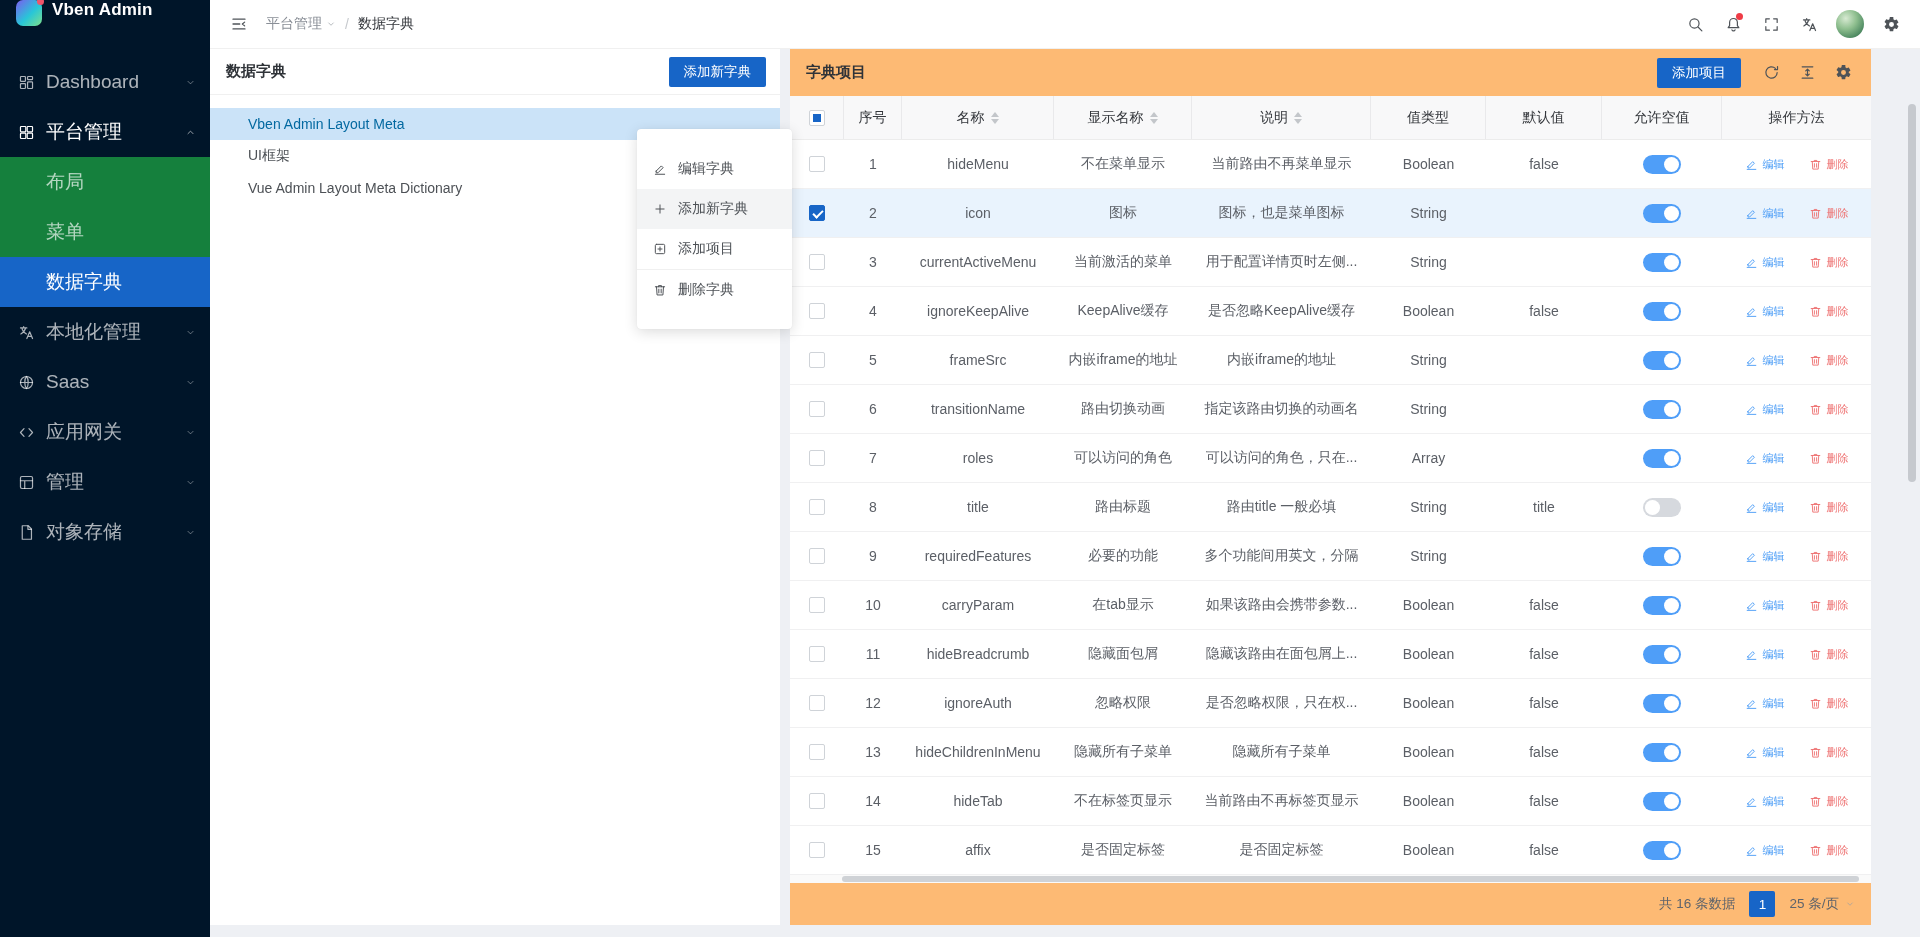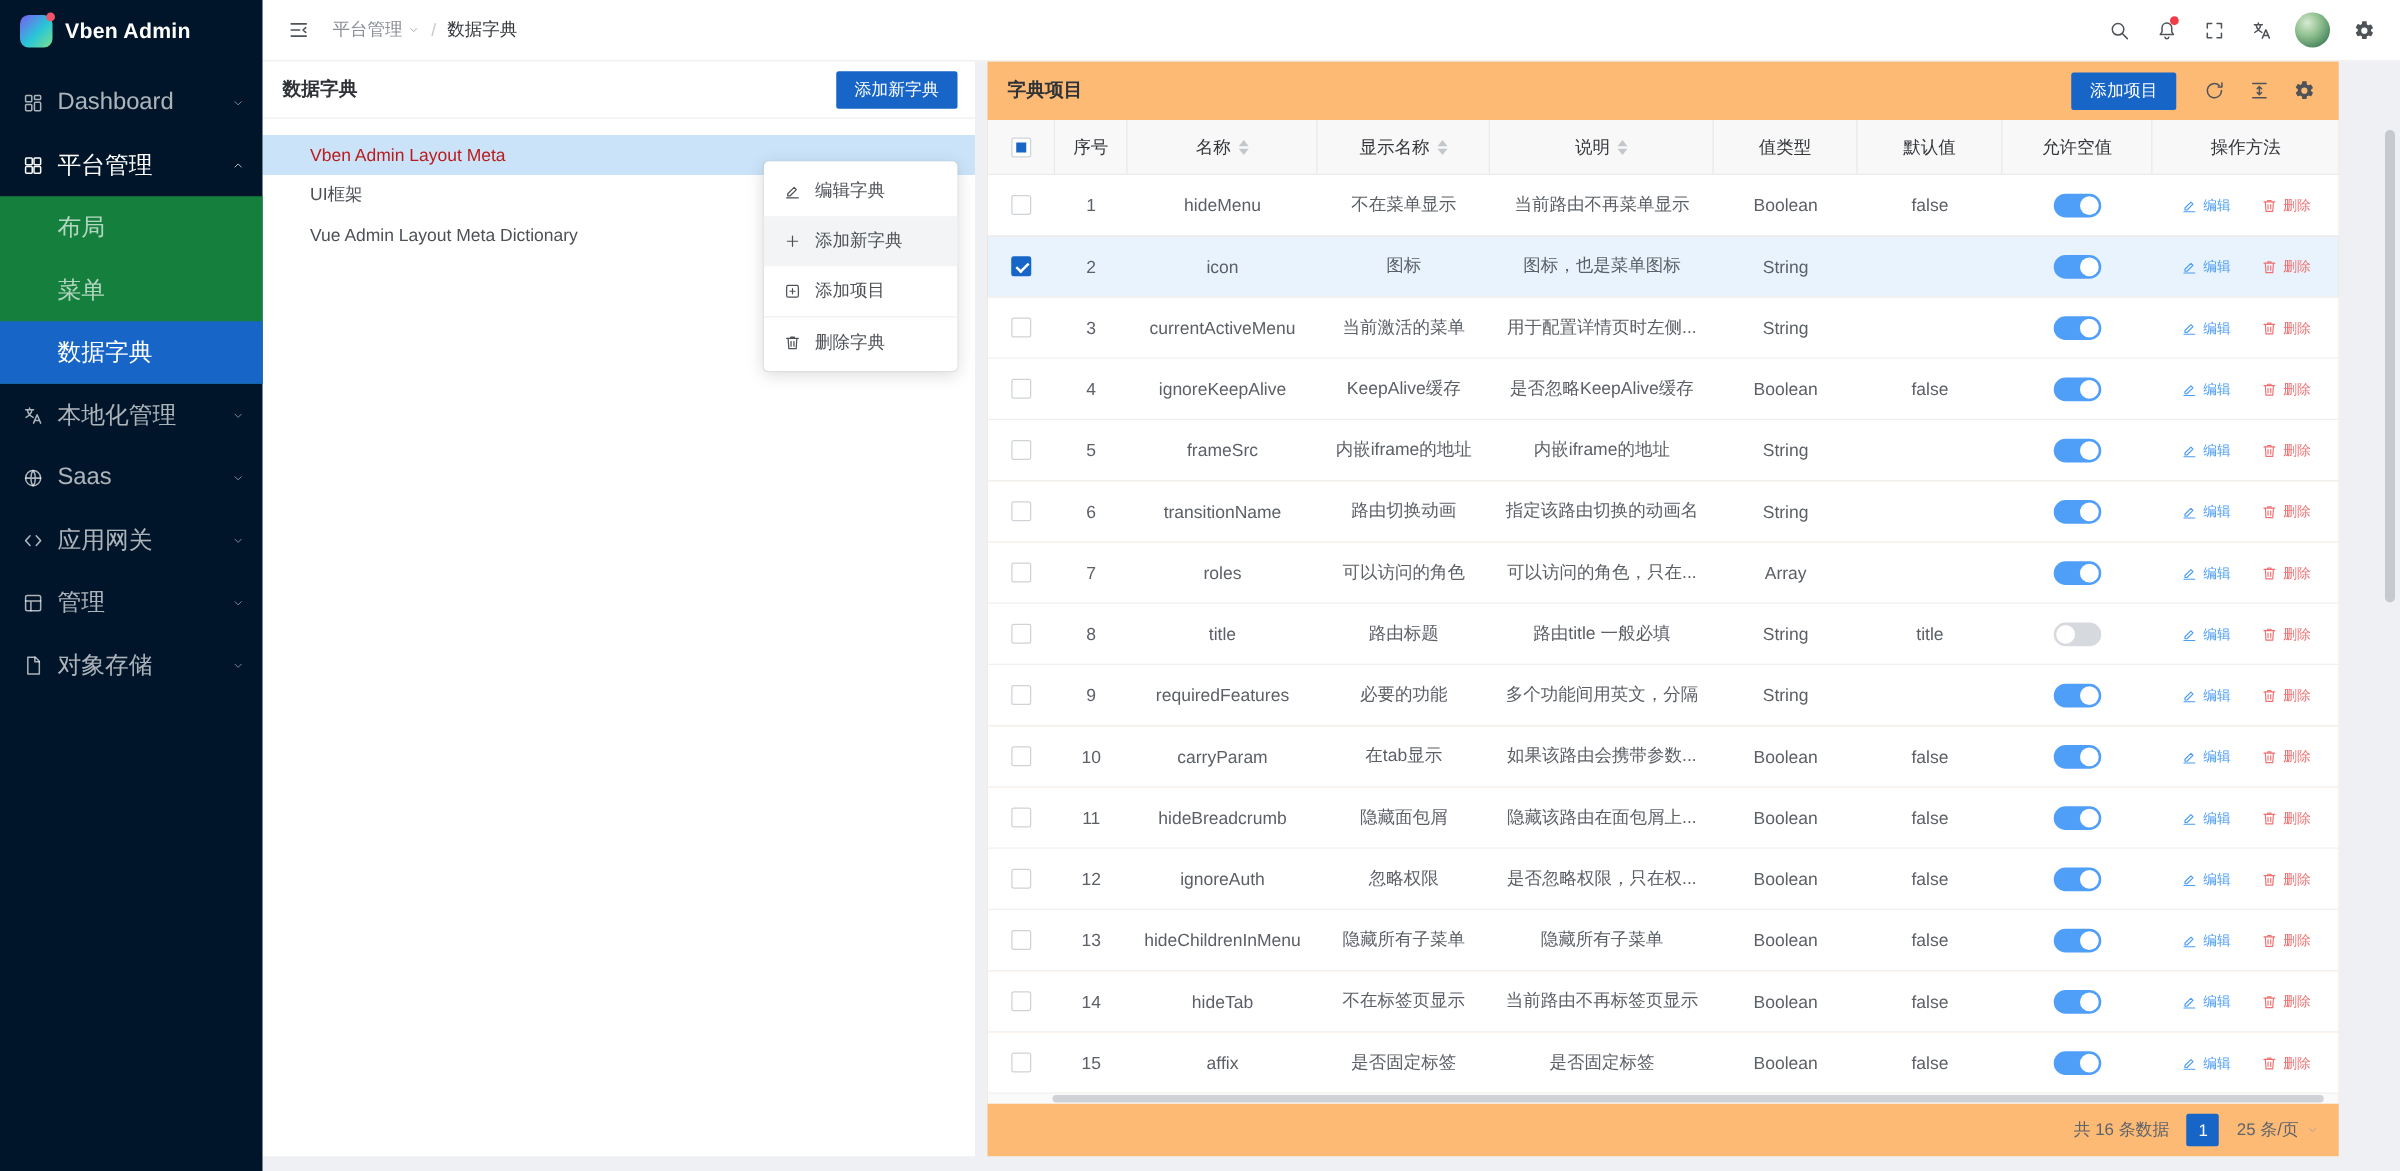--- a/index.html
+++ b/index.html
@@ -3,21 +3,21 @@
 <meta charset="utf-8">
 <style>
 *{box-sizing:border-box;margin:0;padding:0}
 html,body{width:1920px;height:937px}
 body{font-family:"Liberation Sans","DejaVu Sans",sans-serif;background:#eef0f4;color:#333;overflow:hidden}
 svg{display:block}
 .page{position:relative;width:1920px;height:937px;background:#eef0f4;overflow:hidden}
 
 
 .sidebar{position:absolute;left:0;top:0;bottom:0;width:210px;background:var(--sidebar-bg,#001529);z-index:30}
-.logo{height:49px;display:flex;align-items:center;gap:10px;padding-left:16px;cursor:pointer}
+.logo{height:49px;display:flex;align-items:flex-start;gap:10px;padding-left:16px;cursor:pointer}
 .logo-mark{position:relative;width:26px;height:26px;border-radius:7px;background:linear-gradient(135deg,#7b5cf0 0%,#28c6d8 55%,#7ee08a 100%)}
 .logo-dot{position:absolute;top:-2px;right:-2px;width:7px;height:7px;border-radius:50%;background:#f0556a}
 .logo-text{color:#fff;font-size:17px;font-weight:700;letter-spacing:.2px}
 .menu{padding-top:8px;font-size:19px}
 .menu-item{height:50px;display:flex;align-items:center;gap:11px;padding:0 14px 0 18px;color:rgba(255,255,255,.68);cursor:pointer}
 .menu-item .mi-icon svg{width:17px;height:17px}
 .menu-item .mi-label{flex:1;white-space:nowrap}
 .menu-item .mi-chev svg{width:11px;height:11px;opacity:.75}
 .menu-item.open{color:#fff}
 .submenu{background:#15803d}
@@ -39,24 +39,24 @@
 .avatar{width:28px;height:28px;border-radius:50%;margin:0 6px;cursor:pointer;background:radial-gradient(circle at 35% 30%,#d7ead2 0%,#8fbf8f 40%,#4e8a62 75%,#2f5e44 100%)}
 
 
 .panel-head{height:46px;display:flex;align-items:center;justify-content:space-between;padding:0 14px 0 16px;border-bottom:1px solid #f0f0f0}
 .panel-title{font-size:15px;font-weight:700;color:#2f3338}
 .btn-primary{background:var(--primary,#1765c7);color:#fff;border:none;height:30px;padding:0 15px;font-size:13.5px;border-radius:2px;cursor:pointer;font-family:inherit;white-space:nowrap}
 
 .dict-panel{position:absolute;left:210px;top:49px;width:570px;height:876px;background:#fff;z-index:5}
 .dict-list{padding-top:13px}
 .dict-item{height:32px;display:flex;align-items:center;padding-left:38px;font-size:14px;color:#4d5156;cursor:pointer;white-space:nowrap}
-.dict-item.selected{background:var(--selected-item-bg,#cbe3f8);color:#b91c1c}
-
-
-.ctx-menu{position:absolute;left:611px;top:129px;width:155px;background:#fff;border-radius:4px;box-shadow:0 3px 14px rgba(0,0,0,.14),0 0 1px rgba(0,0,0,.1);padding:4px 0;z-index:40}
+.dict-item.selected{background:var(--selected-item-bg,#cbe3f8);color:#0369a1}
+
+
+.ctx-menu{position:absolute;left:637px;top:129px;width:155px;background:#fff;border-radius:4px;box-shadow:0 3px 14px rgba(0,0,0,.14),0 0 1px rgba(0,0,0,.1);padding:20px 0;z-index:40}
 .ctx-item{height:40px;display:flex;align-items:center;gap:11px;padding:0 16px;font-size:14px;color:#4d5156;cursor:pointer;white-space:nowrap}
 .ctx-item.hover{background:#f3f4f5}
 .ctx-item.divided{border-top:1px solid #f0f0f0}
 .ctx-ic svg{width:14px;height:14px}
 
 
 .items-panel{position:absolute;left:790px;top:49px;width:1081px;height:876px;background:#fdba74;display:flex;flex-direction:column;z-index:5}
 .items-panel .panel-head{height:47px;flex:0 0 47px;border-bottom:none;padding-right:14px}
 .head-tools{display:flex;align-items:center;gap:8px;color:#4e5358}
 .head-tools .tool{width:28px;height:28px}

